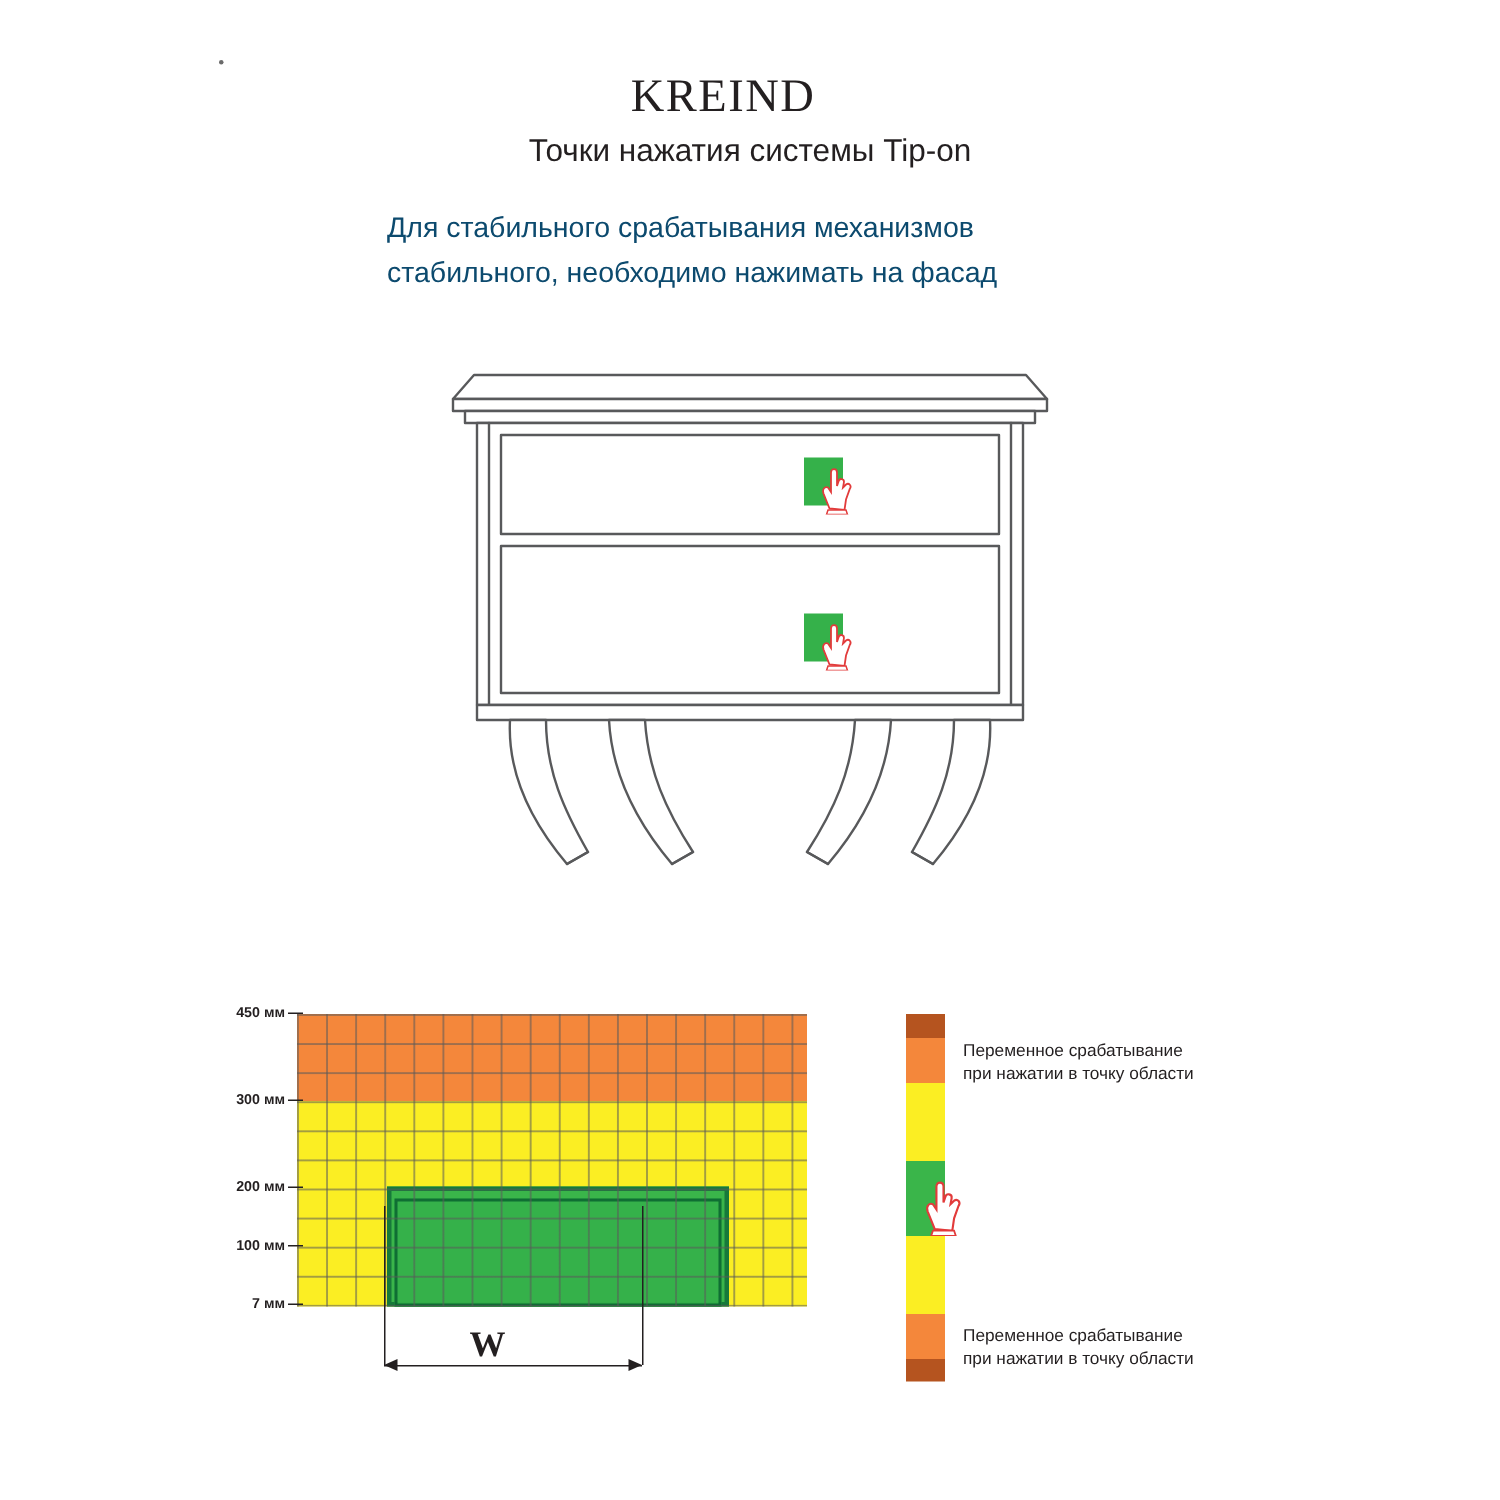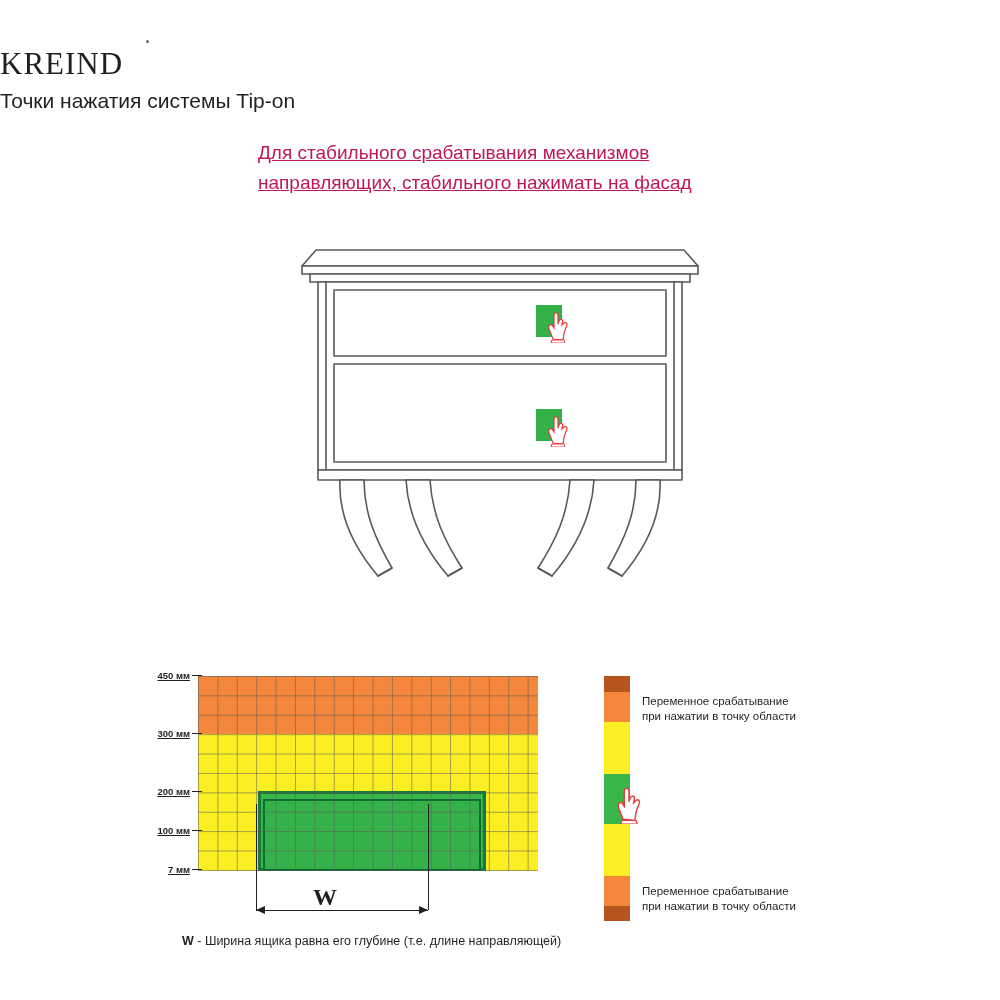--- a/index.html
+++ b/index.html
@@ -19,42 +19,43 @@
     position: absolute;
     inset: 0;
   }
 
   
   .brand {
     position: absolute;
     top: 46px;
     left: 0;
     width: 964px;
+    text-align: center;
     font-family: "Liberation Serif", serif;
     font-size: 31px;
     letter-spacing: 1px;
     color: #231f20;
   }
   .subtitle {
     position: absolute;
     top: 89px;
     left: 0;
     width: 1000px;
+    text-align: center;
     font-size: 21px;
     color: #231f20;
   }
   .intro {
     position: absolute;
     top: 138px;
     left: 258px;
     width: 520px;
     font-size: 19px;
     line-height: 30px;
-    color: #be185d;
-    text-decoration: underline;
+    color: #0c4a6e;
   }
   .dot-mark {
     position: absolute;
     left: 146px;
     top: 40px;
     width: 3px;
     height: 3px;
     background: #6b6b6b;
     border-radius: 50%;
   }
@@ -149,21 +150,20 @@
     pointer-events: none;
   }
   .axis-label {
     position: absolute;
     right: 0;
     font-size: 9.5px;
     font-weight: bold;
     text-align: left;
     white-space: nowrap;
     color: #231f20;
-    text-decoration: underline;
   }
   .tick {
     position: absolute;
     left: 42px;
     width: 10px;
     height: 1px;
     background: #231f20;
   }
   .ylabels {
     position: absolute;
@@ -271,21 +271,21 @@
 
 <div class="page">
 
   <div class="dot-mark"></div>
 
   <div class="brand">KREIND</div>
   <div class="subtitle">Точки нажатия системы Tip-on</div>
 
   <div class="intro">
     <div>Для стабильного срабатывания механизмов</div>
-    <div>направляющих, стабильного нажимать на фасад</div>
+    <div>стабильного, необходимо нажимать на фасад</div>
   </div>
 
   <div class="cabinet">
     <svg width="440" height="370" viewBox="0 0 440 370" fill="none" stroke="#58595b" stroke-width="1.6" stroke-linejoin="round" stroke-linecap="round">
 
       <path d="M22 34 L36 18 L404 18 L418 34 Z" fill="#ffffff"></path>
       <path d="M22 34 L418 34 L418 42 L22 42 Z" fill="#ffffff"></path>
       <path d="M30 42 L410 42 L410 50 L30 50 Z" fill="#ffffff"></path>
 
       <path d="M38 50 L402 50 L402 238 L38 238 Z" fill="#ffffff"></path>
@@ -360,23 +360,20 @@
 
   <div class="dim">
     <div class="ext-line ext-left"></div>
     <div class="ext-line ext-right"></div>
     <div class="arrow-line"></div>
     <div class="arrow arrow-l"></div>
     <div class="arrow arrow-r"></div>
     <div class="w-text">W</div>
   </div>
 
-  <div class="footnote">
-    <b>W</b><span> - Ширина ящика равна его глубине (т.е. длине направляющей)</span>
-  </div>
 
   <div class="legend">
     <div class="legend-bar">
       <div class="lseg" style="top:0px;   height:16px; background:#b5541f;"></div>
       <div class="lseg" style="top:16px;  height:30px; background:#f4873b;"></div>
       <div class="lseg" style="top:46px;  height:52px; background:#fbee23;"></div>
       <div class="lseg" style="top:98px;  height:50px; background:#3ab54a;"></div>
       <div class="lseg" style="top:148px; height:52px; background:#fbee23;"></div>
       <div class="lseg" style="top:200px; height:30px; background:#f4873b;"></div>
       <div class="lseg" style="top:230px; height:15px; background:#b5541f;"></div>

